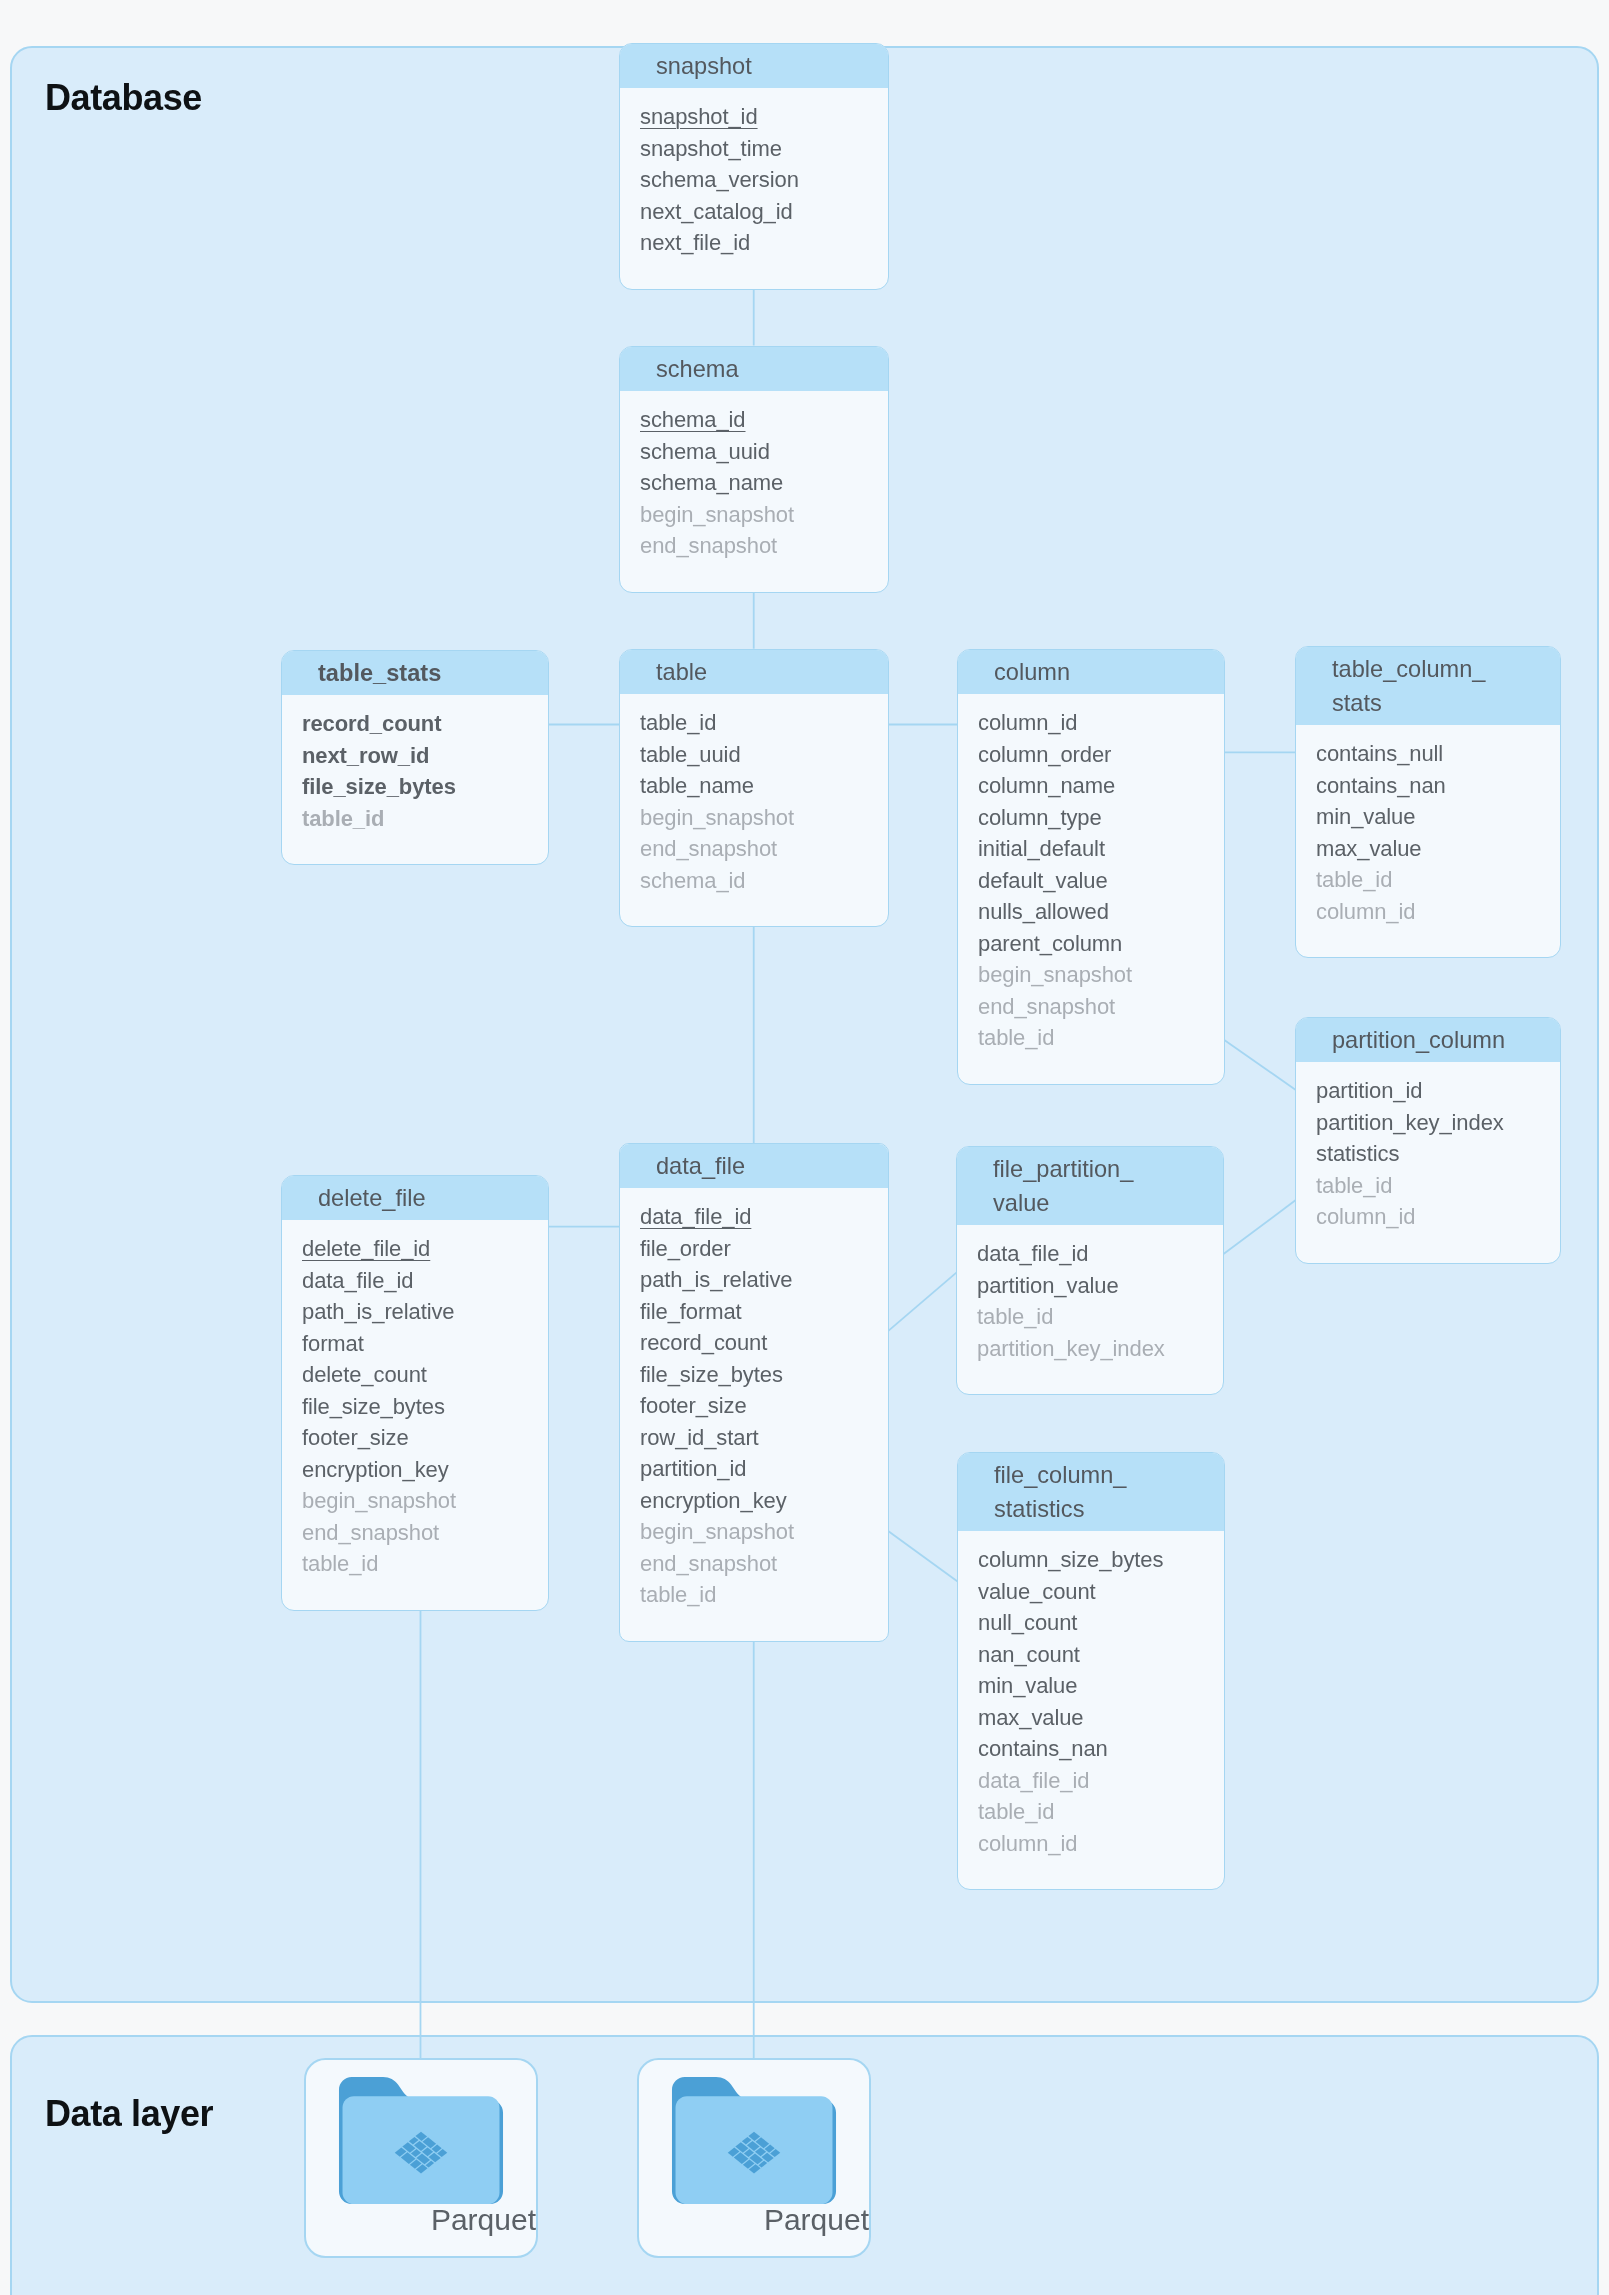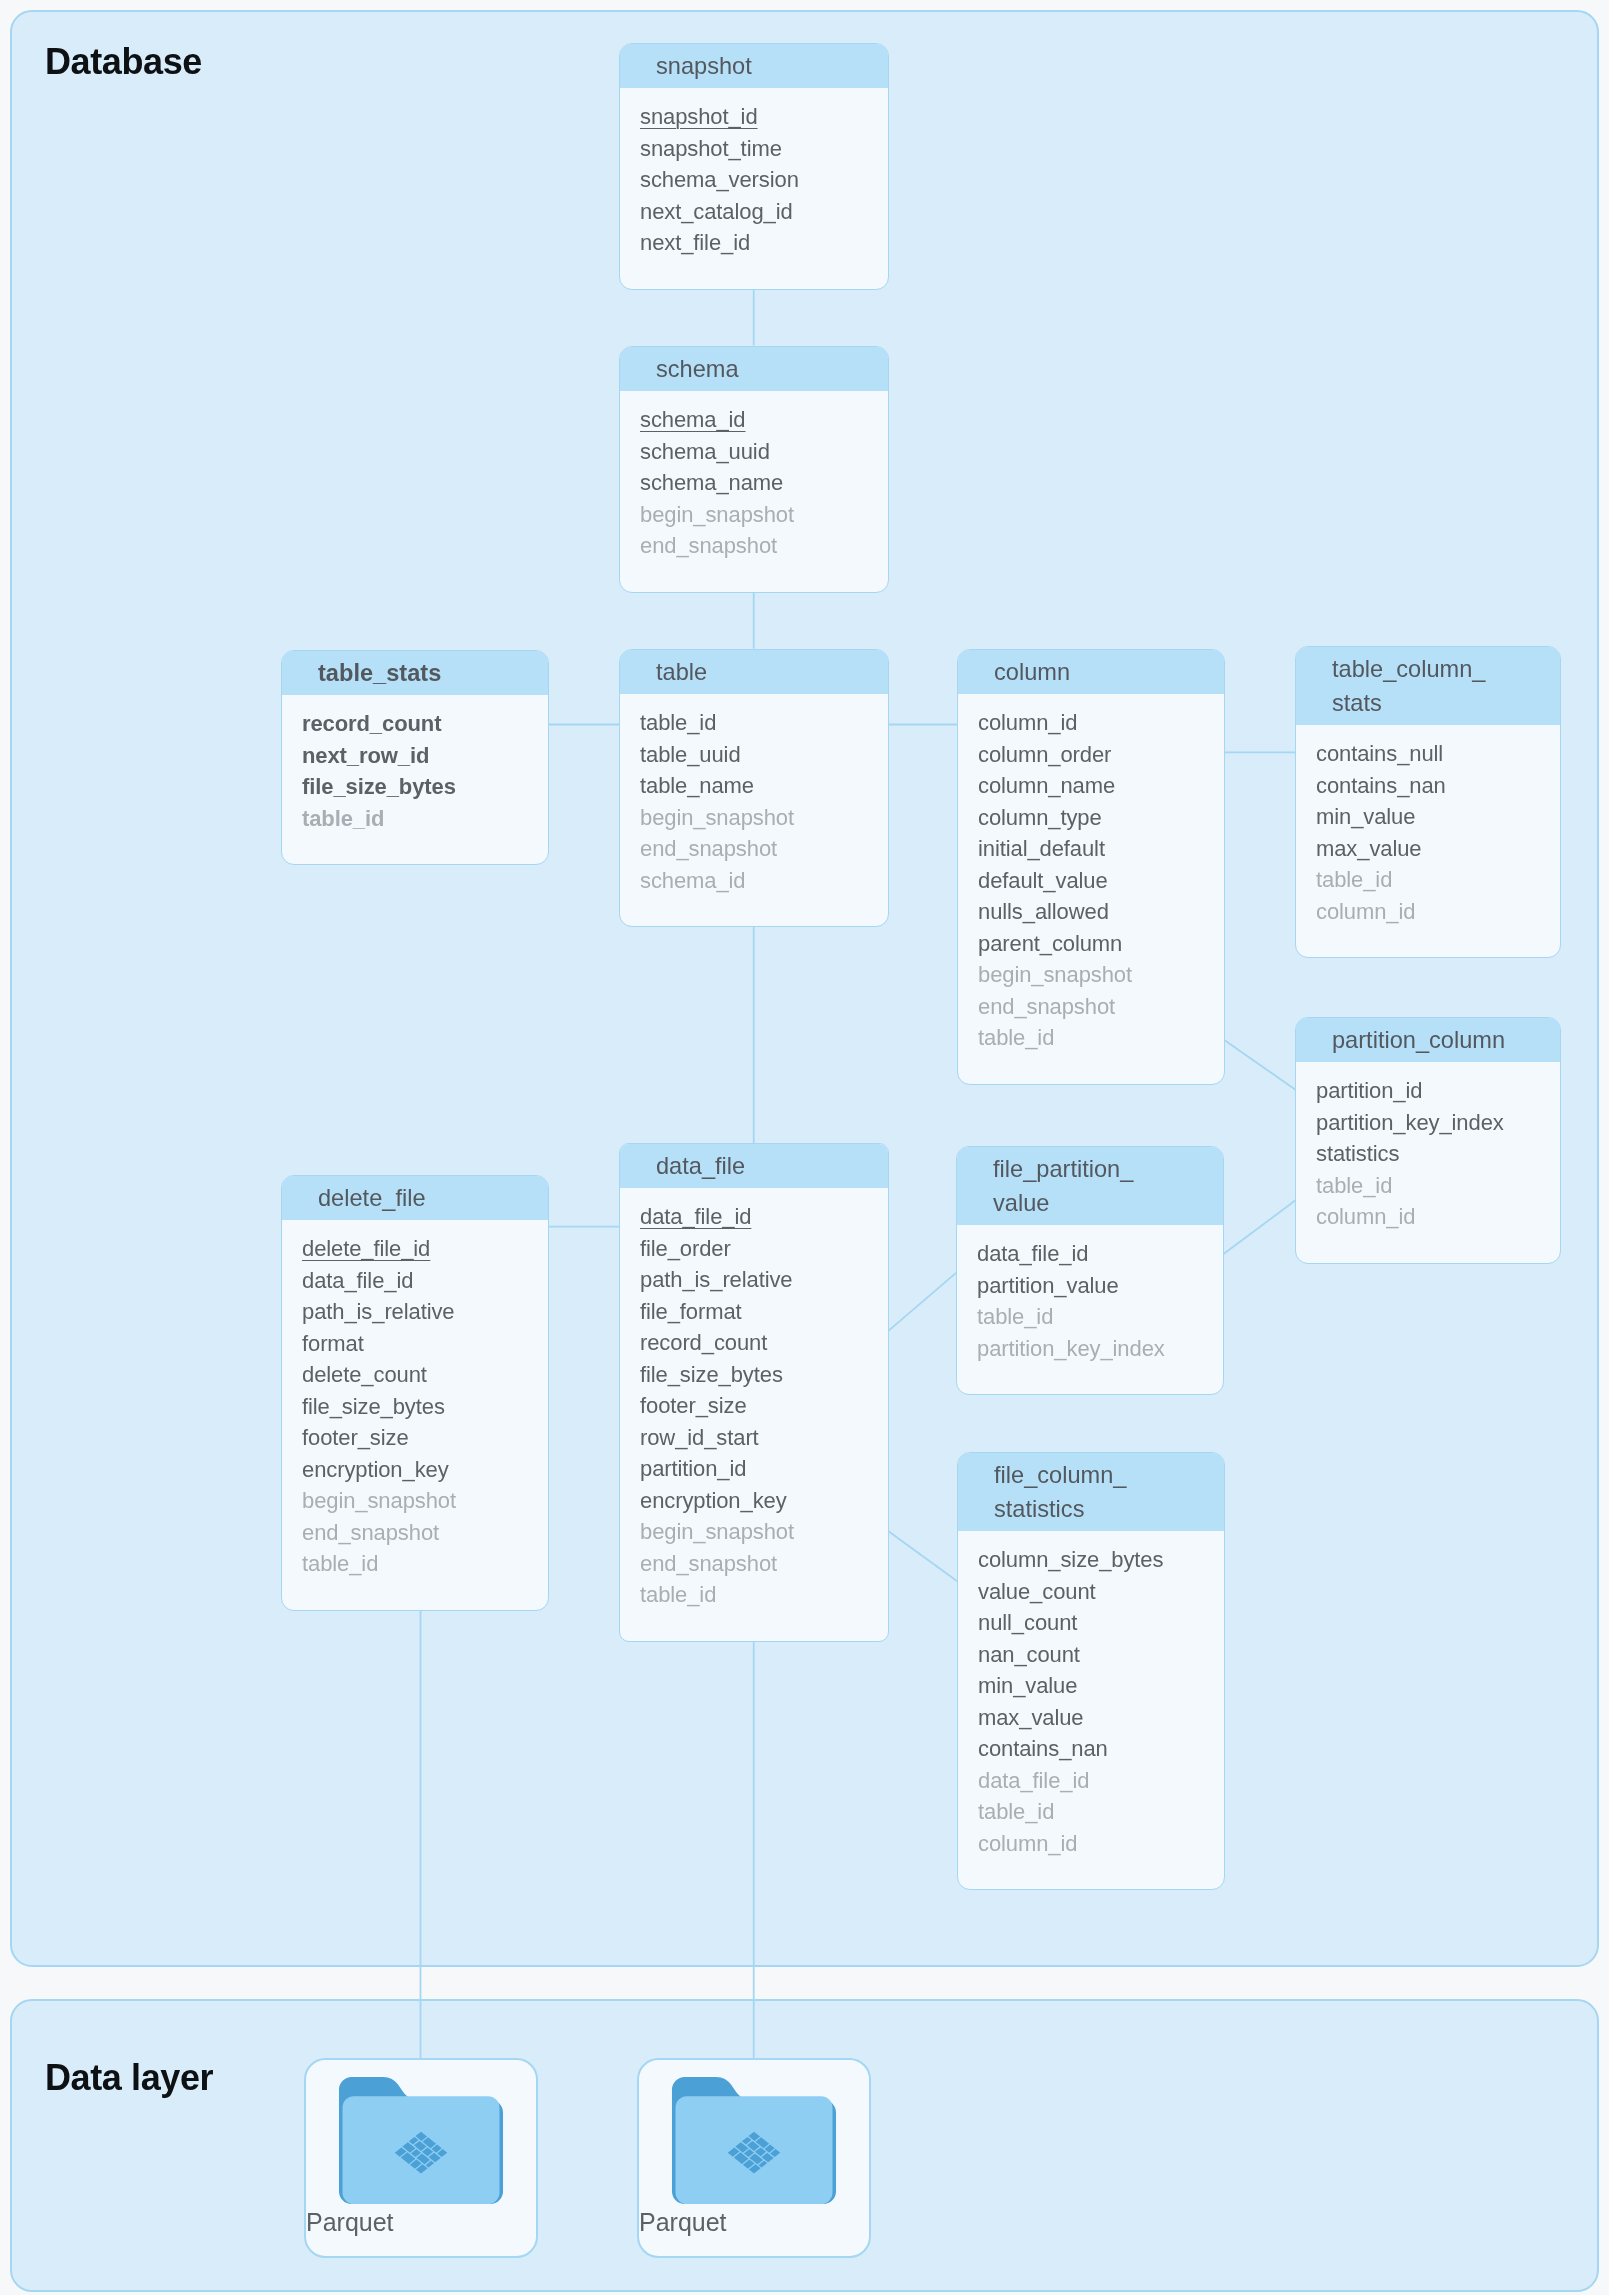--- a/index.html
+++ b/index.html
@@ -13,20 +13,21 @@
   body{
     width:1609px;height:2295px;position:relative;overflow:hidden;
     background:#f7f8f9;
     font-family:"Liberation Sans","DejaVu Sans",sans-serif;
   }
   .section{
     position:absolute;box-sizing:border-box;
     background:var(--section-fill);
     border:2.1px solid var(--section-border);
     border-radius:22px;
+    margin-top:36px;
   }
   #database-section{left:10px;top:10px;width:1589px;height:1957px;}
   #data-layer-section{left:10px;top:1999px;width:1589px;height:293px;}
   .section-title{
     position:absolute;font-size:36px;font-weight:bold;
     color:var(--title-text);letter-spacing:-0.4px;white-space:nowrap;
   }
   #database-section .section-title{left:33px;top:29px;}
   #data-layer-section .section-title{left:33px;top:56px;}
 
@@ -59,21 +60,21 @@
   .parquet-card{
     position:absolute;z-index:2;box-sizing:border-box;
     width:234px;height:200px;
     background:var(--card-fill);
     border:2.1px solid var(--card-border);
     border-radius:21.5px;
   }
   .folder{position:absolute;left:50%;top:17px;transform:translateX(-50%);}
   .parquet-label{
     position:absolute;bottom:18.6px;left:0;width:100%;
-    text-align:left;font-size:25px;color:var(--field-text);
+    text-align:right;font-size:30px;color:var(--field-text);
   }
 </style>
 </head>
 <body>
 
 <div class="section" id="database-section">
   <div class="section-title">Database</div>
 </div>
 <div class="section" id="data-layer-section">
   <div class="section-title">Data layer</div>

